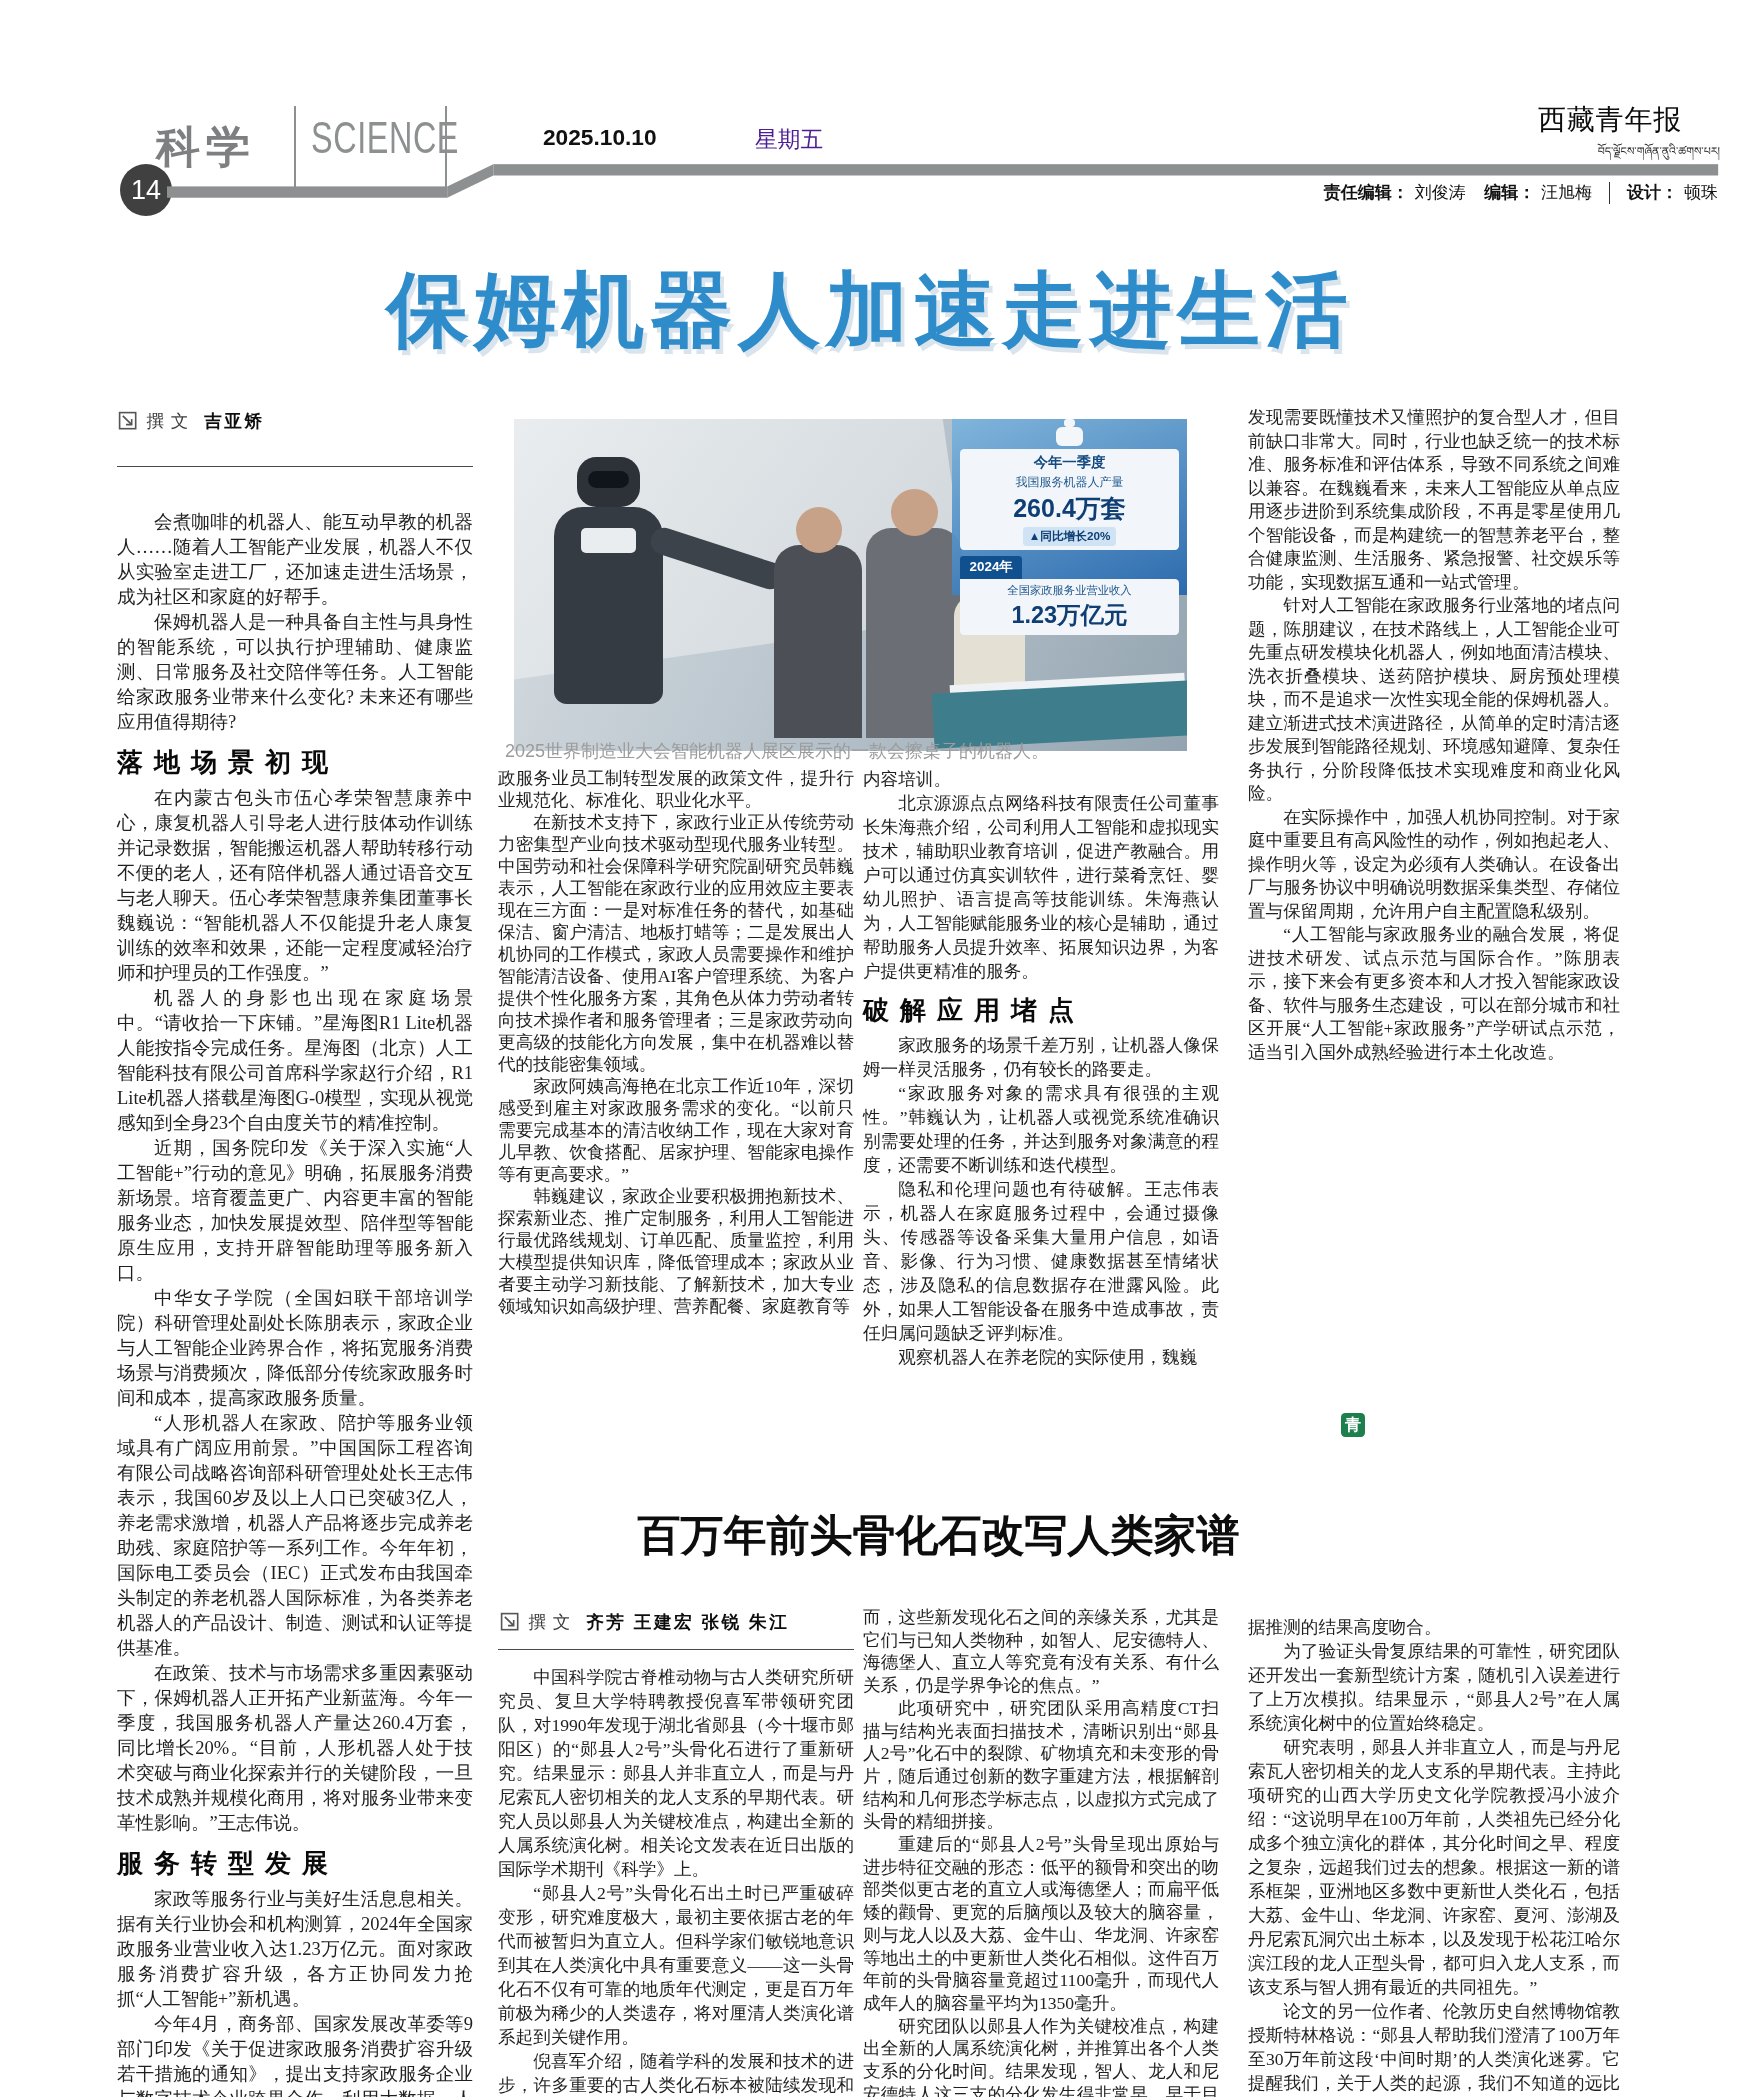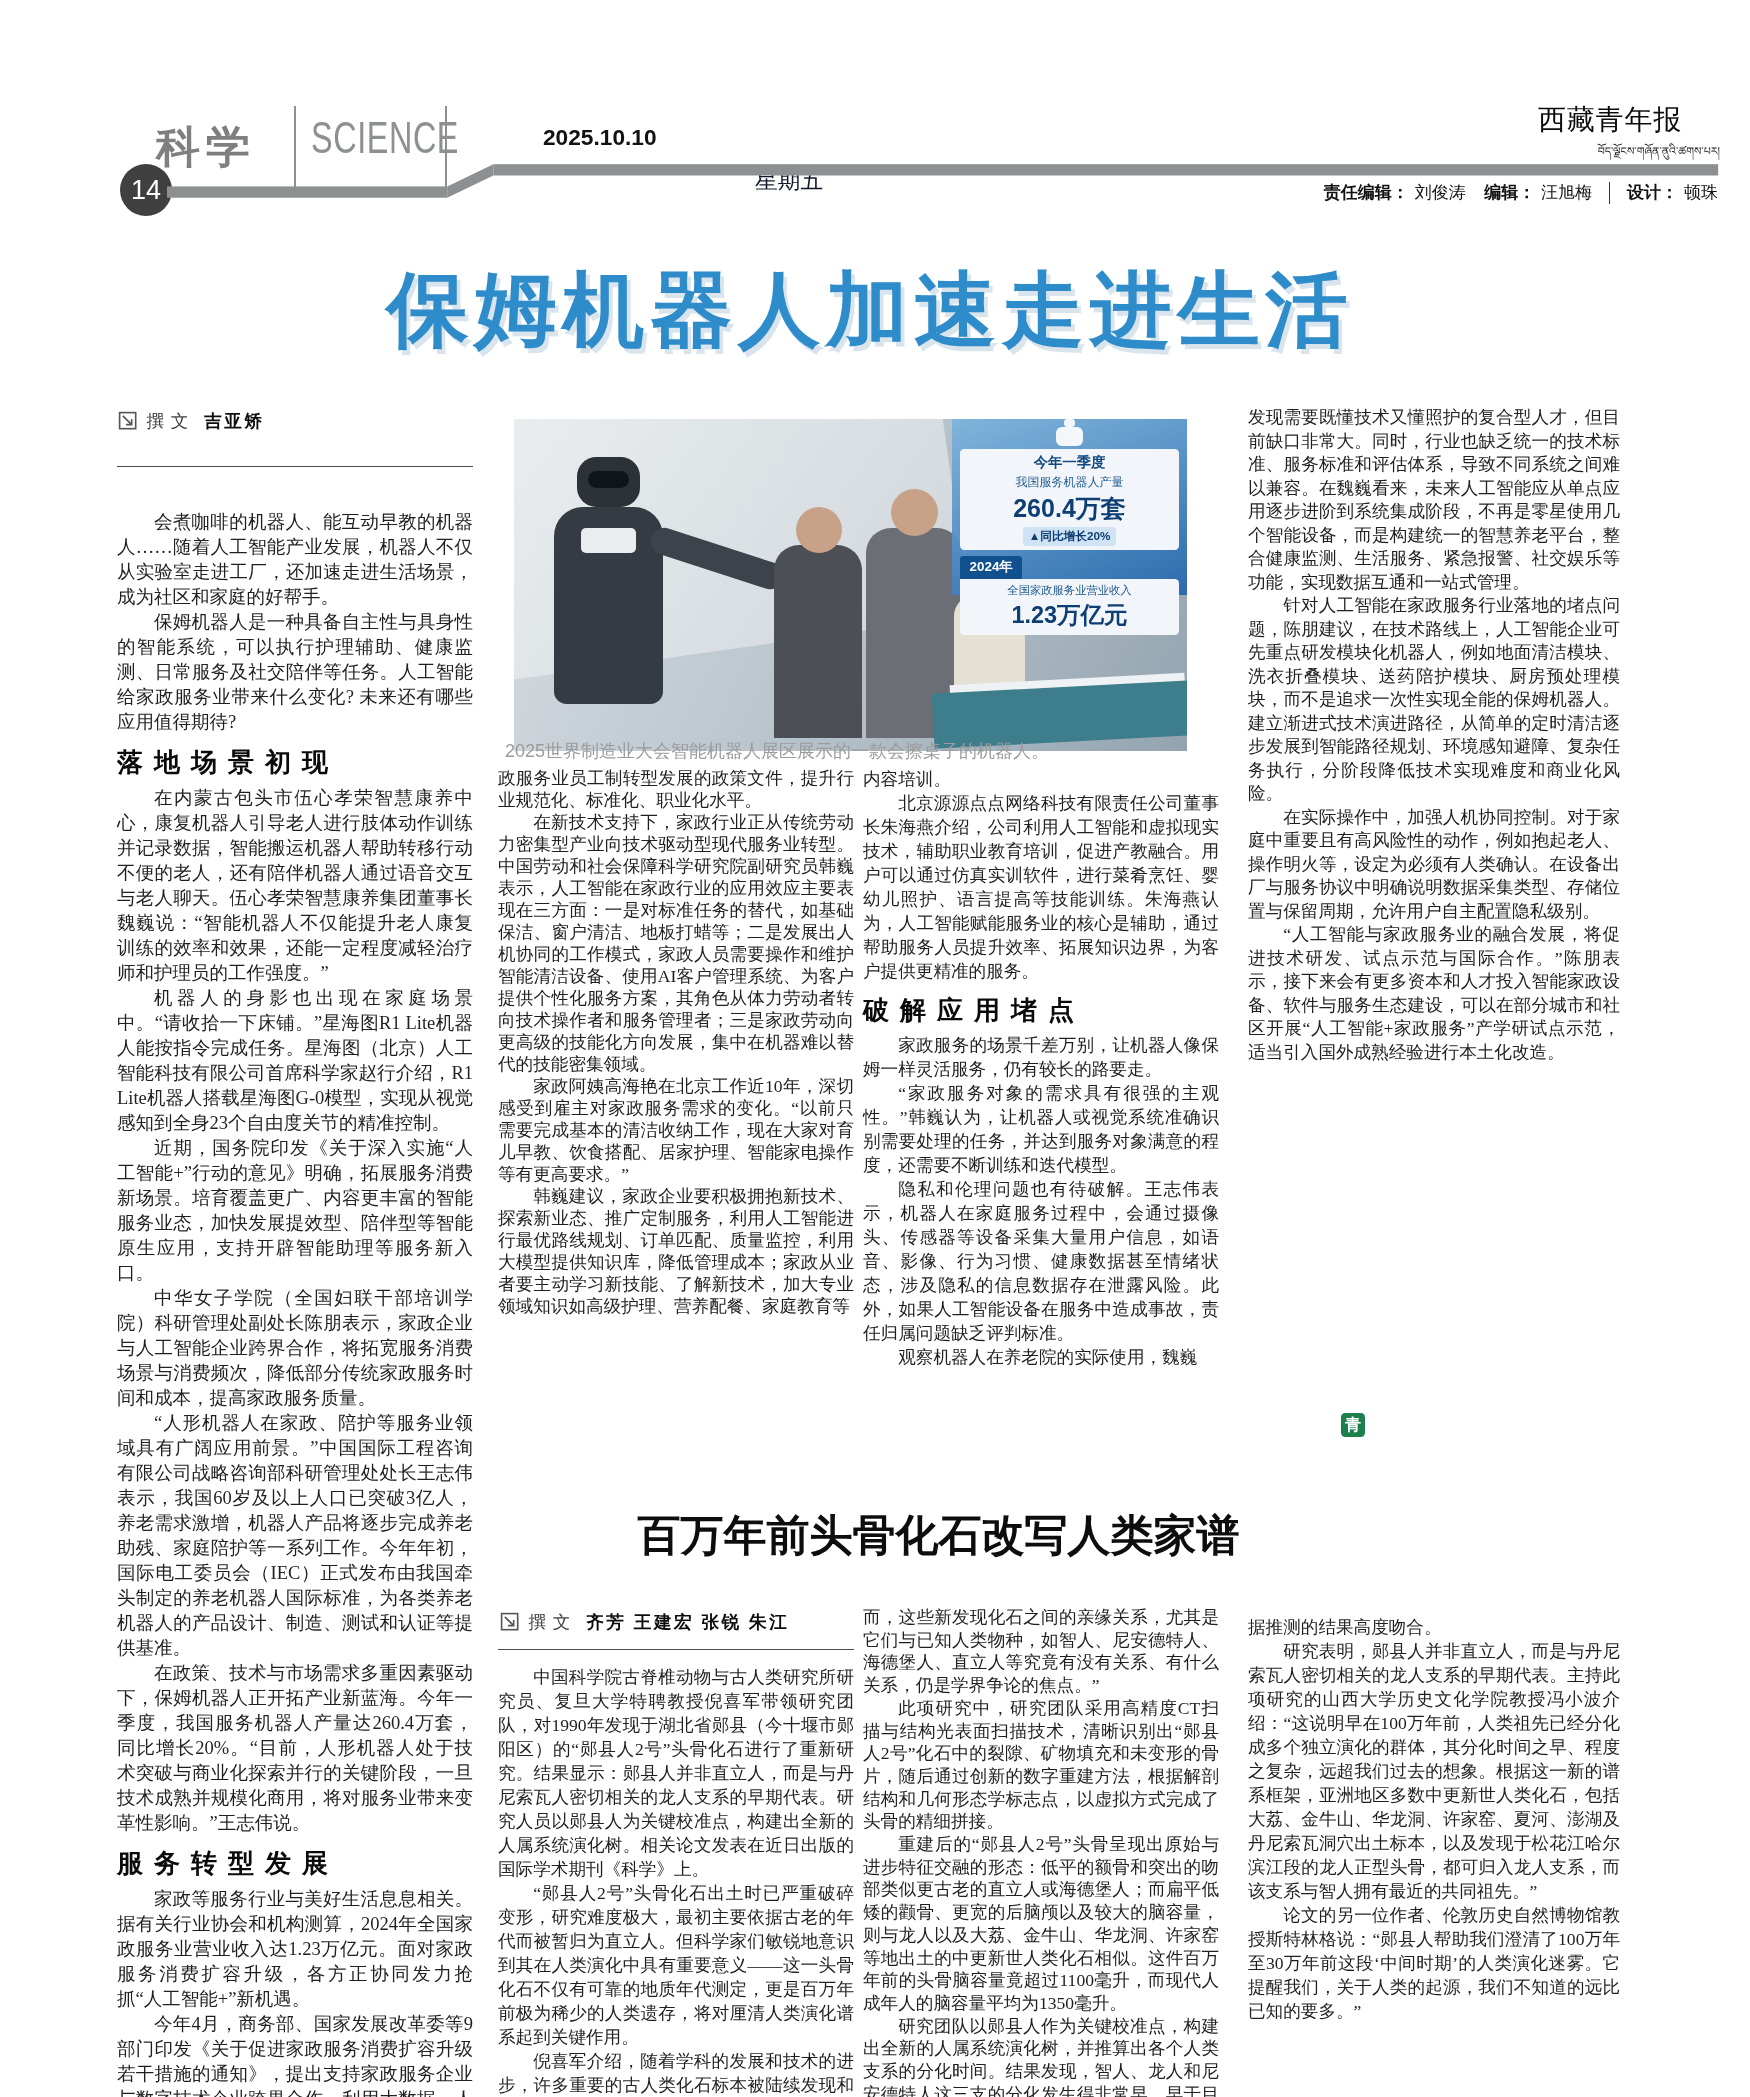--- a/index.html
+++ b/index.html
@@ -7,21 +7,21 @@
         font-family:"Liberation Serif","DejaVu Serif",serif;color:#1f1f1f;}
   .abs{position:absolute;}
 
   
   .sec-cn{left:156px;top:118px;font-family:"Liberation Sans","DejaVu Sans",sans-serif;
           font-size:44px;font-weight:700;color:#7d7f80;letter-spacing:5.9px;}
   .vbar{width:2.1px;height:88px;background:#8d9091;top:106px;}
   .sec-en{left:311px;top:112px;font-family:"Liberation Sans","DejaVu Sans",sans-serif;
           font-size:45px;font-weight:500;color:#8d9091;transform:scaleX(.72);transform-origin:left top;letter-spacing:0.8px;}
   .date{left:543px;top:124px;font-family:"Liberation Sans","DejaVu Sans",sans-serif;font-size:22.7px;font-weight:700;color:#111;}
-  .weekday{left:755px;top:124px;font-family:Liberation Sans, sans-serif;font-size:22.7px;font-weight:500;color:#0f172a;margin-top:41px;}
+  .weekday{left:755px;top:124px;font-family:Liberation Sans, sans-serif;font-size:22.7px;font-weight:500;color:#4c1d95;}
   .pagenum{left:120px;top:164px;width:52px;height:52px;border-radius:50%;background:#404040;
            color:#fff;font-family:"Liberation Sans","DejaVu Sans",sans-serif;font-size:27px;font-weight:400;
            display:flex;align-items:center;justify-content:center;}
   .band-svg{left:167px;top:162px;}
   .paper-name{left:1464px;top:101px;width:218px;text-align:right;font-family:"Liberation Serif","DejaVu Serif",serif;
               font-size:28px;font-weight:400;color:#0c0c0c;letter-spacing:0.8px;}
   .tibetan{left:1493px;top:139px;width:227px;text-align:right;font-size:11px;color:#222;
            font-family:"DejaVu Sans",sans-serif;}
   .editors{left:1242px;top:181px;width:476px;display:flex;justify-content:flex-end;align-items:center;gap:5.9px;
            font-family:"Liberation Sans","DejaVu Sans",sans-serif;font-size:17px;color:#111;}
@@ -224,18 +224,19 @@
       <p class="blk-para">倪喜军介绍，随着学科的发展和技术的进步，许多重要的古人类化石标本被陆续发现和命名，纳勒迪人、吕宋人、巨颅人、龙人等新发现的人属新物种，都曾经与现代人祖先共同在地球上生活了很长时间。“然</p>
     </div>
   <div class="col a2c2">
       <p class="blk-cont">而，这些新发现化石之间的亲缘关系，尤其是它们与已知人类物种，如智人、尼安德特人、海德堡人、直立人等究竟有没有关系、有什么关系，仍是学界争论的焦点。”</p>
       <p class="blk-para">此项研究中，研究团队采用高精度CT扫描与结构光表面扫描技术，清晰识别出“郧县人2号”化石中的裂隙、矿物填充和未变形的骨片，随后通过创新的数字重建方法，根据解剖结构和几何形态学标志点，以虚拟方式完成了头骨的精细拼接。</p>
       <p class="blk-para">重建后的“郧县人2号”头骨呈现出原始与进步特征交融的形态：低平的额骨和突出的吻部类似更古老的直立人或海德堡人；而扁平低矮的颧骨、更宽的后脑颅以及较大的脑容量，则与龙人以及大荔、金牛山、华龙洞、许家窑等地出土的中更新世人类化石相似。这件百万年前的头骨脑容量竟超过1100毫升，而现代人成年人的脑容量平均为1350毫升。</p>
       <p class="blk-para">研究团队以郧县人作为关键校准点，构建出全新的人属系统演化树，并推算出各个人类支系的分化时间。结果发现，智人、龙人和尼安德特人这三支的分化发生得非常早，早于目前化石记录所示，但与基因组数</p>
     </div>
   <div class="col a2c3">
       <p class="blk-cont">据推测的结果高度吻合。</p>
+      <p class="blk-para">为了验证头骨复原结果的可靠性，研究团队还开发出一套新型统计方案，随机引入误差进行了上万次模拟。结果显示，“郧县人2号”在人属系统演化树中的位置始终稳定。</p>
       <p class="blk-para">研究表明，郧县人并非直立人，而是与丹尼索瓦人密切相关的龙人支系的早期代表。主持此项研究的山西大学历史文化学院教授冯小波介绍：“这说明早在100万年前，人类祖先已经分化成多个独立演化的群体，其分化时间之早、程度之复杂，远超我们过去的想象。根据这一新的谱系框架，亚洲地区多数中更新世人类化石，包括大荔、金牛山、华龙洞、许家窑、夏河、澎湖及丹尼索瓦洞穴出土标本，以及发现于松花江哈尔滨江段的龙人正型头骨，都可归入龙人支系，而该支系与智人拥有最近的共同祖先。”</p>
       <p class="blk-para">论文的另一位作者、伦敦历史自然博物馆教授斯特林格说：“郧县人帮助我们澄清了100万年至30万年前这段‘中间时期’的人类演化迷雾。它提醒我们，关于人类的起源，我们不知道的远比已知的要多。”</p>
     </div>
 
 </div>
 
 
 </body></html>

